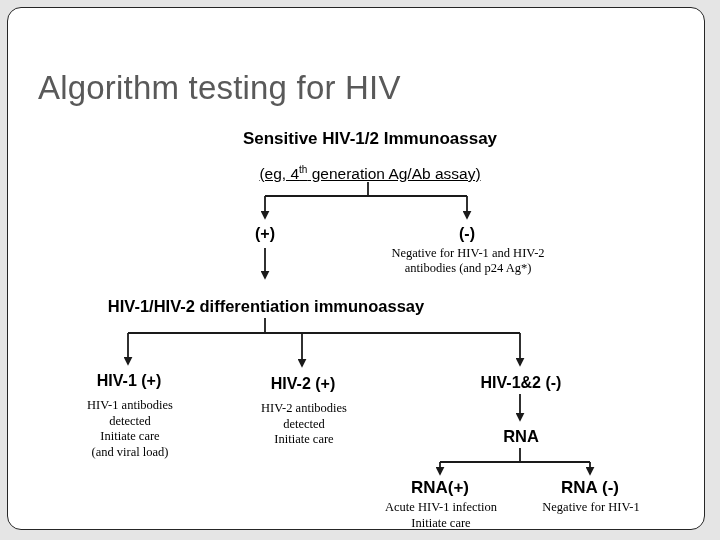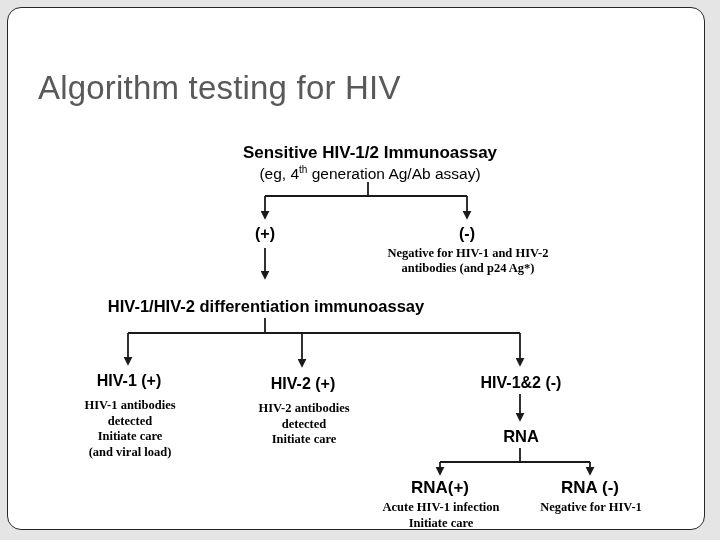--- a/index.html
+++ b/index.html
@@ -59,30 +59,30 @@
   .sans-bold {
     font-family: "Liberation Sans", sans-serif;
     font-weight: bold;
   }
   .sans-reg {
     font-family: "Liberation Sans", sans-serif;
     font-weight: normal;
   }
   .serif-bold {
     font-family: "Liberation Serif", serif;
-    font-weight: bold;
+    font-weight: normal;
   }
   
   #n-top-title {
-    left: 185px; top: 142px; width: 370px;
+    left: 185px; top: 128px; width: 370px;
     font-size: 17px; line-height: 21px;
   }
   #n-top-sub {
     left: 185px; top: 160px; width: 370px;
-    font-size: 15.5px; line-height: 19px;
+    font-size: 15.5px; line-height: 19px; text-decoration: underline;
   }
   #n-top-sub sup { font-size: 10px; vertical-align: super; }
 
   #n-pos1 {
     left: 230px; top: 224px; width: 70px;
     font-size: 16px; line-height: 19px;
   }
   #n-neg1 {
     left: 432px; top: 224px; width: 70px;
     font-size: 16px; line-height: 19px;

